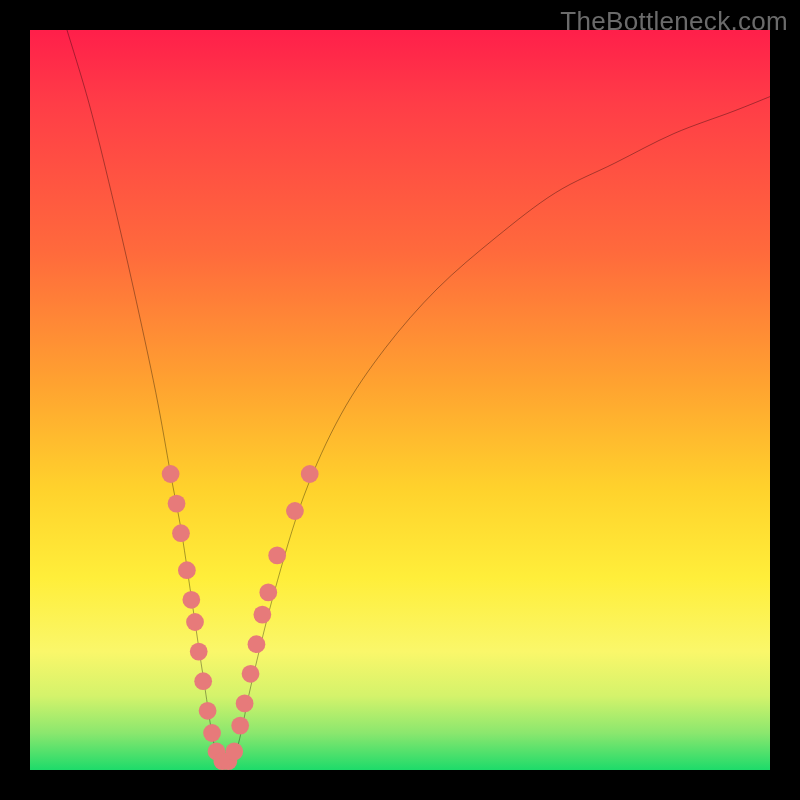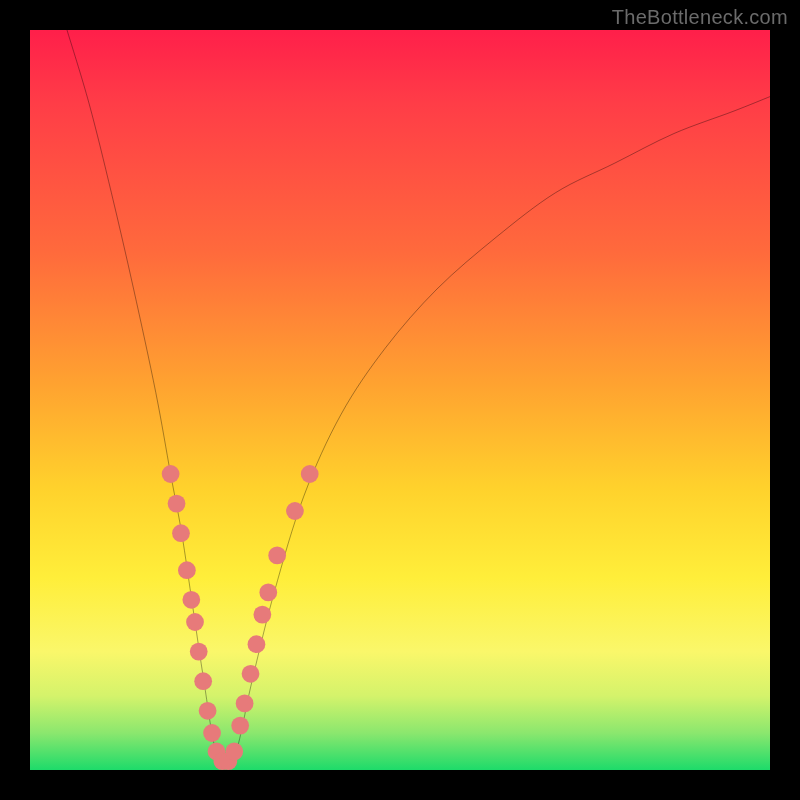--- a/index.html
+++ b/index.html
@@ -38,21 +38,21 @@
       #d4f36b 90%,
       #8be76e 95%,
       #1ddb6a 100%
     );
   }
   .watermark {
     position: absolute;
     top: 6px;
     right: 12px;
     color: #6b6b6b;
-    font-size: 20px;
+    font-size: 26px;
     font-weight: 500;
     letter-spacing: 0.3px;
     user-select: none;
   }
   svg.curve {
     position: absolute;
     top: 0;
     left: 0;
     width: 740px;
     height: 740px;

